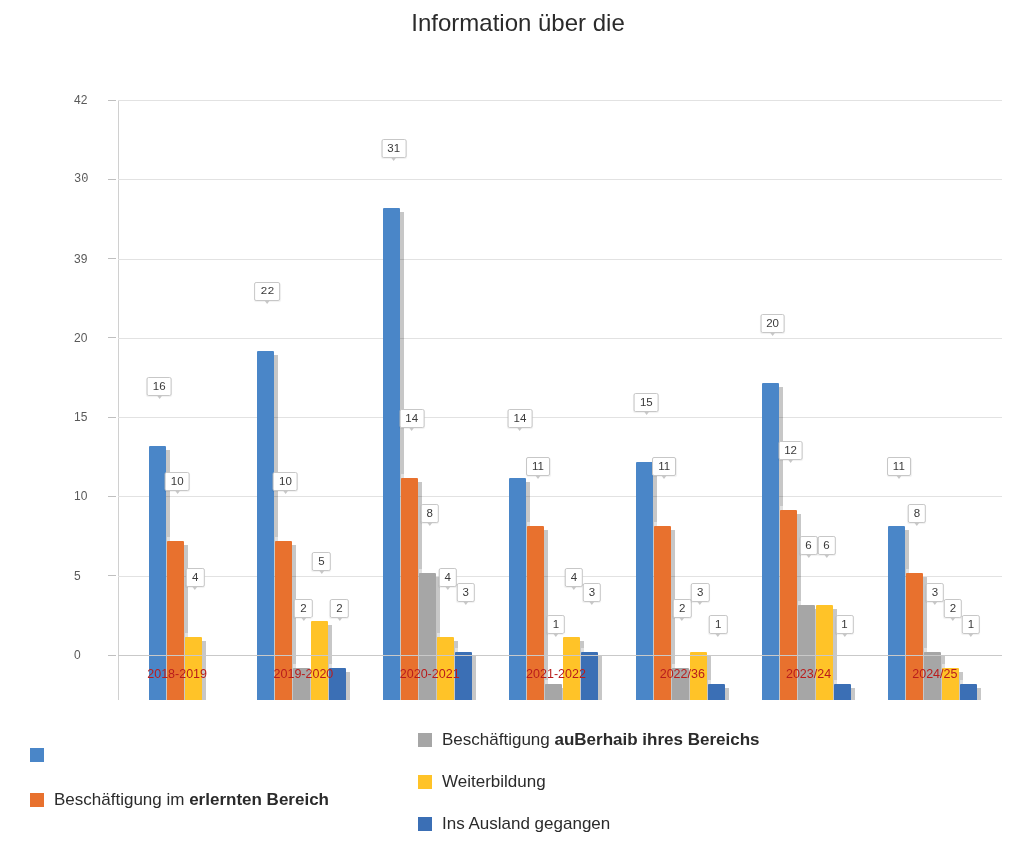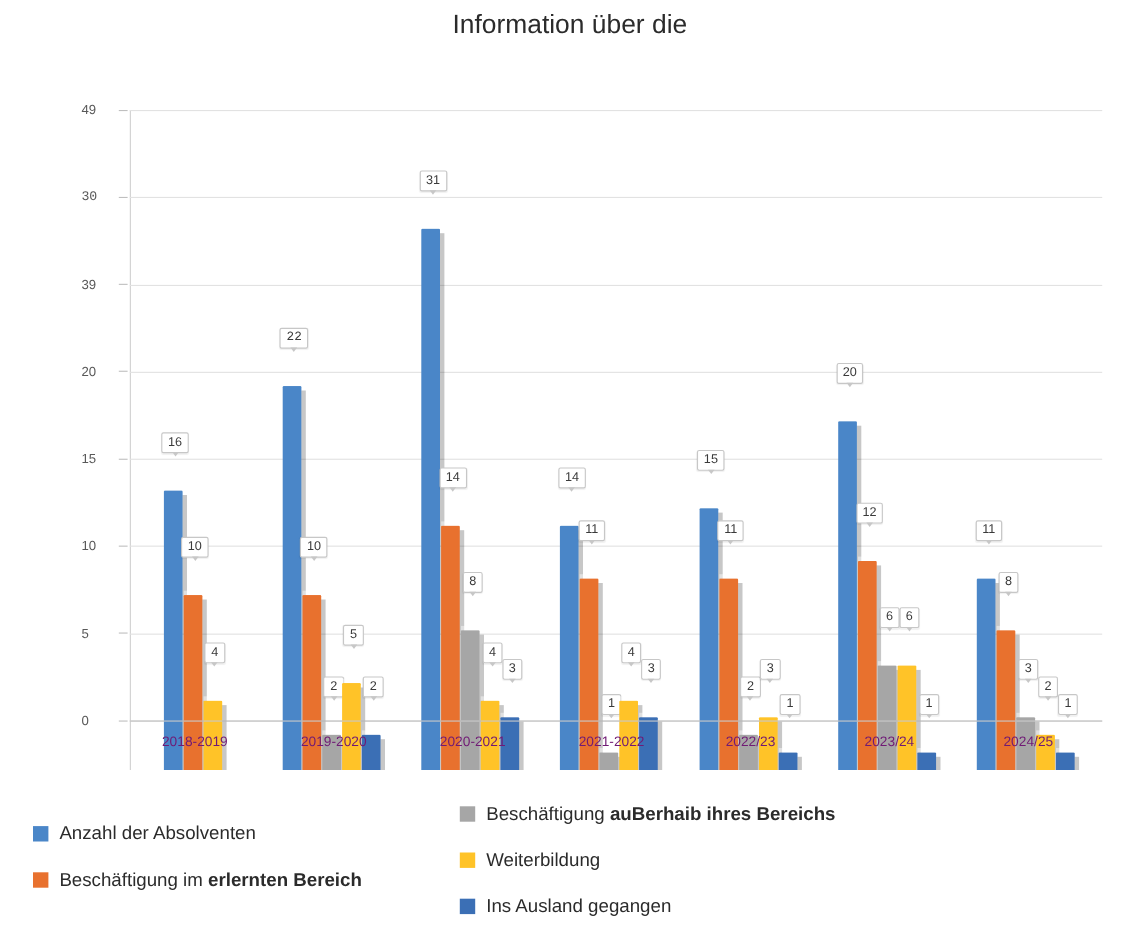--- a/index.html
+++ b/index.html
@@ -68,21 +68,21 @@
     height: 1px;
     background: #c9c9c9;
   }
 
   .bars-area {
     position: absolute;
     left: 56px; right: 0; top: 0; bottom: 0;
   }
   .group {
     position: absolute;
-    bottom: 0; top: 0; margin-top: 16px;
+    bottom: 0; top: 0;
   }
   .bar {
     position: absolute;
     bottom: 0;
     border-radius: 1px 1px 0 0;
   }
   .bar .shade {
     position: absolute;
     right: -4px; top: 4px; bottom: -0px;
     width: 4px;
@@ -116,21 +116,21 @@
     width: 0; height: 0;
     border-left: 3px solid transparent;
     border-right: 3px solid transparent;
     border-top: 4px solid #c7c7c7;
   }
 
   .cat-label {
     position: absolute;
     transform: translateX(-50%);
     font-size: 12.5px;
-    color: #701a75;
+    color: #b91c1c;
     white-space: nowrap;
   }
 
   
   .legend {
     position: absolute;
     left: 0; top: 730px;
     width: 1036px;
     height: 115px;
   }
@@ -188,21 +188,21 @@
           <div class="tick"></div>
         </div>
         <div class="axis-label" style="top: 158.571px; right: auto; left: 12px; margin-right: 0px;">39</div>
         <div class="gridline" style="top: 79.2857px;">
           <div class="tick"></div>
         </div>
         <div class="axis-label" style="top: 79.2857px; right: auto; left: 12px; margin-right: 0px; font-family: Liberation Mono, monospace;">30</div>
         <div class="gridline" style="top: 0px;">
           <div class="tick"></div>
         </div>
-        <div class="axis-label" style="top: 0px; right: auto; left: 12px; margin-right: 0px;">49</div>
+        <div class="axis-label" style="top: 0px; right: auto; left: 12px; margin-right: 0px;">42</div>
       </div>
     <div class="bars-area" id="bars-area">
         <div class="group" style="left: 0px; width: 126.286px;">
           <div class="bar" title="Anzahl der Absolventen 2018-2019: 16" style="left: 30.6429px; width: 17px; height: 253.714px; background: rgb(74, 134, 200);">
             <div class="shade"></div>
             <div class="top"></div>
           </div>
           <div class="callout" style="left: 41.1429px; top: 277.286px;">16</div>
           <div class="bar" title="Beschäftigung im erlernten Bereich 2018-2019: 10" style="left: 48.6429px; width: 17px; height: 158.571px; background: rgb(232, 113, 46);">
             <div class="shade"></div>
@@ -320,21 +320,21 @@
             <div class="shade"></div>
             <div class="top"></div>
           </div>
           <div class="callout" style="left: 77.1429px; top: 483.429px;">3</div>
           <div class="bar" title="Ins Ausland gegangen 2022/23: 1" style="left: 84.6429px; width: 17px; height: 15.8571px; background: rgb(59, 111, 181);">
             <div class="shade"></div>
             <div class="top"></div>
           </div>
           <div class="callout" style="left: 95.1429px; top: 515.143px;">1</div>
         </div>
-        <div class="cat-label" style="left: 564.286px; top: 567px;">2022/23</div>
+        <div class="cat-label" style="left: 564.286px; top: 567px;">2022/36</div>
         <div class="group" style="left: 631.429px; width: 126.286px;">
           <div class="bar" title="Anzahl der Absolventen 2023/24: 20" style="left: 12.6429px; width: 17px; height: 317.143px; background: rgb(74, 134, 200);">
             <div class="shade"></div>
             <div class="top"></div>
           </div>
           <div class="callout" style="left: 23.1429px; top: 213.857px;">20</div>
           <div class="bar" title="Beschäftigung im erlernten Bereich 2023/24: 12" style="left: 30.6429px; width: 17px; height: 190.286px; background: rgb(232, 113, 46);">
             <div class="shade"></div>
             <div class="top"></div>
           </div>
@@ -385,21 +385,20 @@
         </div>
         <div class="cat-label" style="left: 816.857px; top: 567px; text-align: right;">2024/25</div>
       </div>
   <div class="x-axis" style="top: 555px;"></div>
     </div>
 
   <div class="legend">
     <div class="legend-col" id="legend-left" style="left:30px; top:0; width:420px;">
         <div class="legend-item" style="top: 18px; left: 0px;">
           <span class="legend-swatch" style="background: rgb(74, 134, 200);"></span>
-          <span class="legend-text">Anzahl der Absolventen</span>
         </div>
         <div class="legend-item" style="top: 60px; left: 0px;">
           <span class="legend-swatch" style="background: rgb(232, 113, 46);"></span>
           <span class="legend-text"><span>Beschäftigung im </span><span class="bold">erlernten Bereich</span></span>
         </div>
       </div>
     <div class="legend-col" id="legend-right" style="left:418px; top:0; width:600px;">
         <div class="legend-item" style="top: 0px; left: 0px;">
           <span class="legend-swatch" style="background: rgb(166, 166, 166);"></span>
           <span class="legend-text"><span>Beschäftigung </span><span class="bold">auBerhaib ihres Bereichs</span></span>

